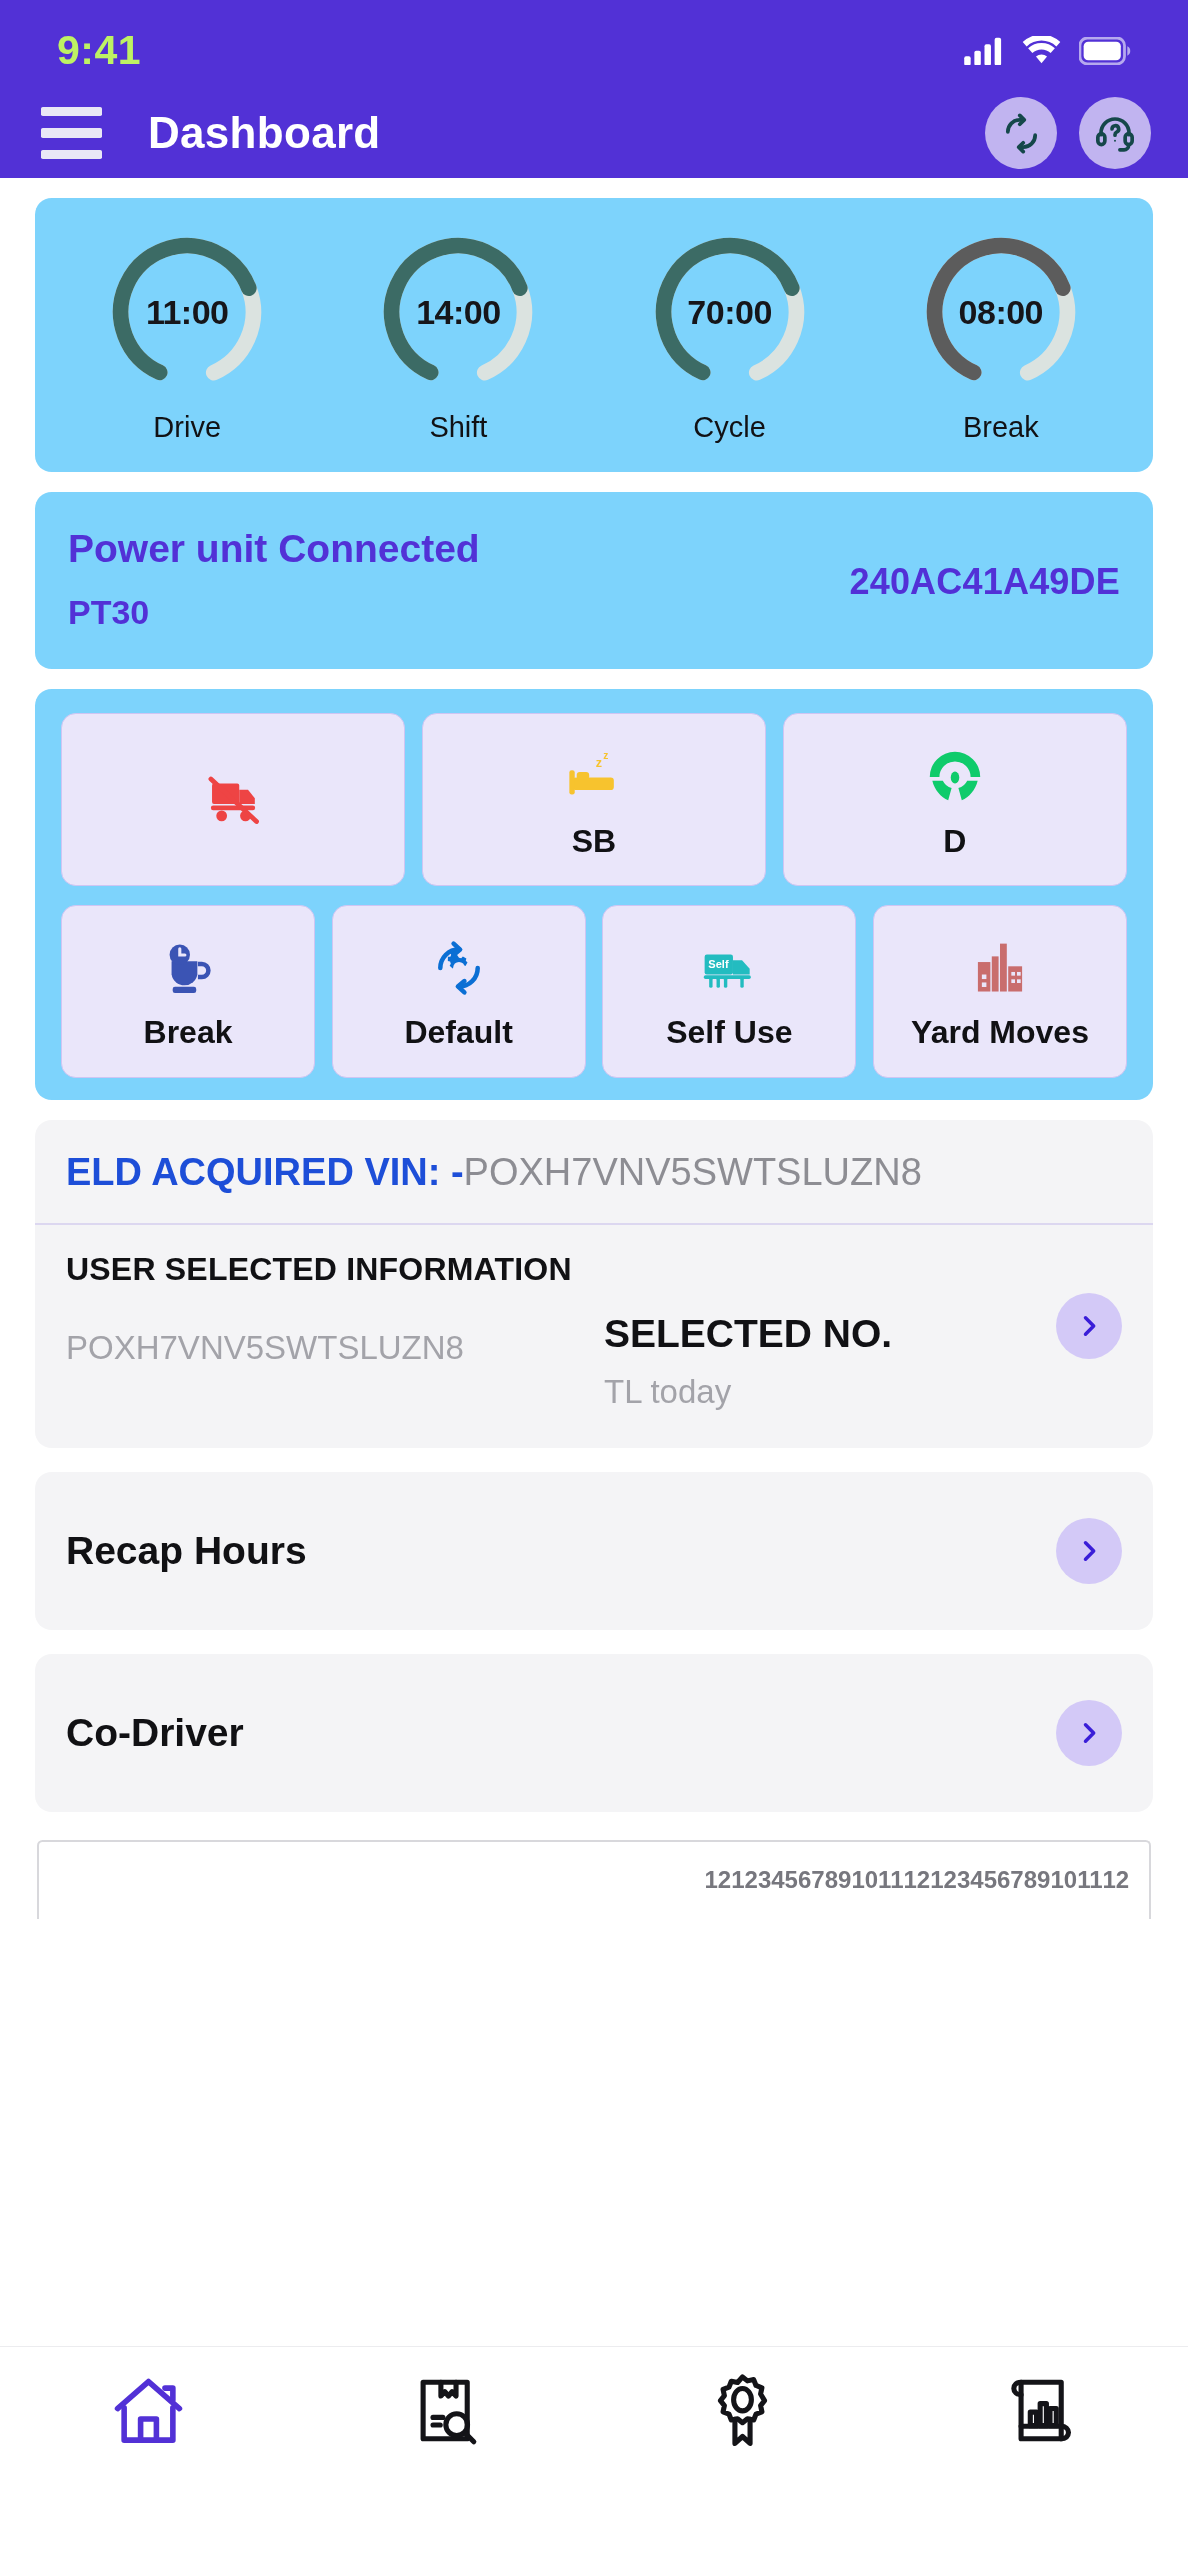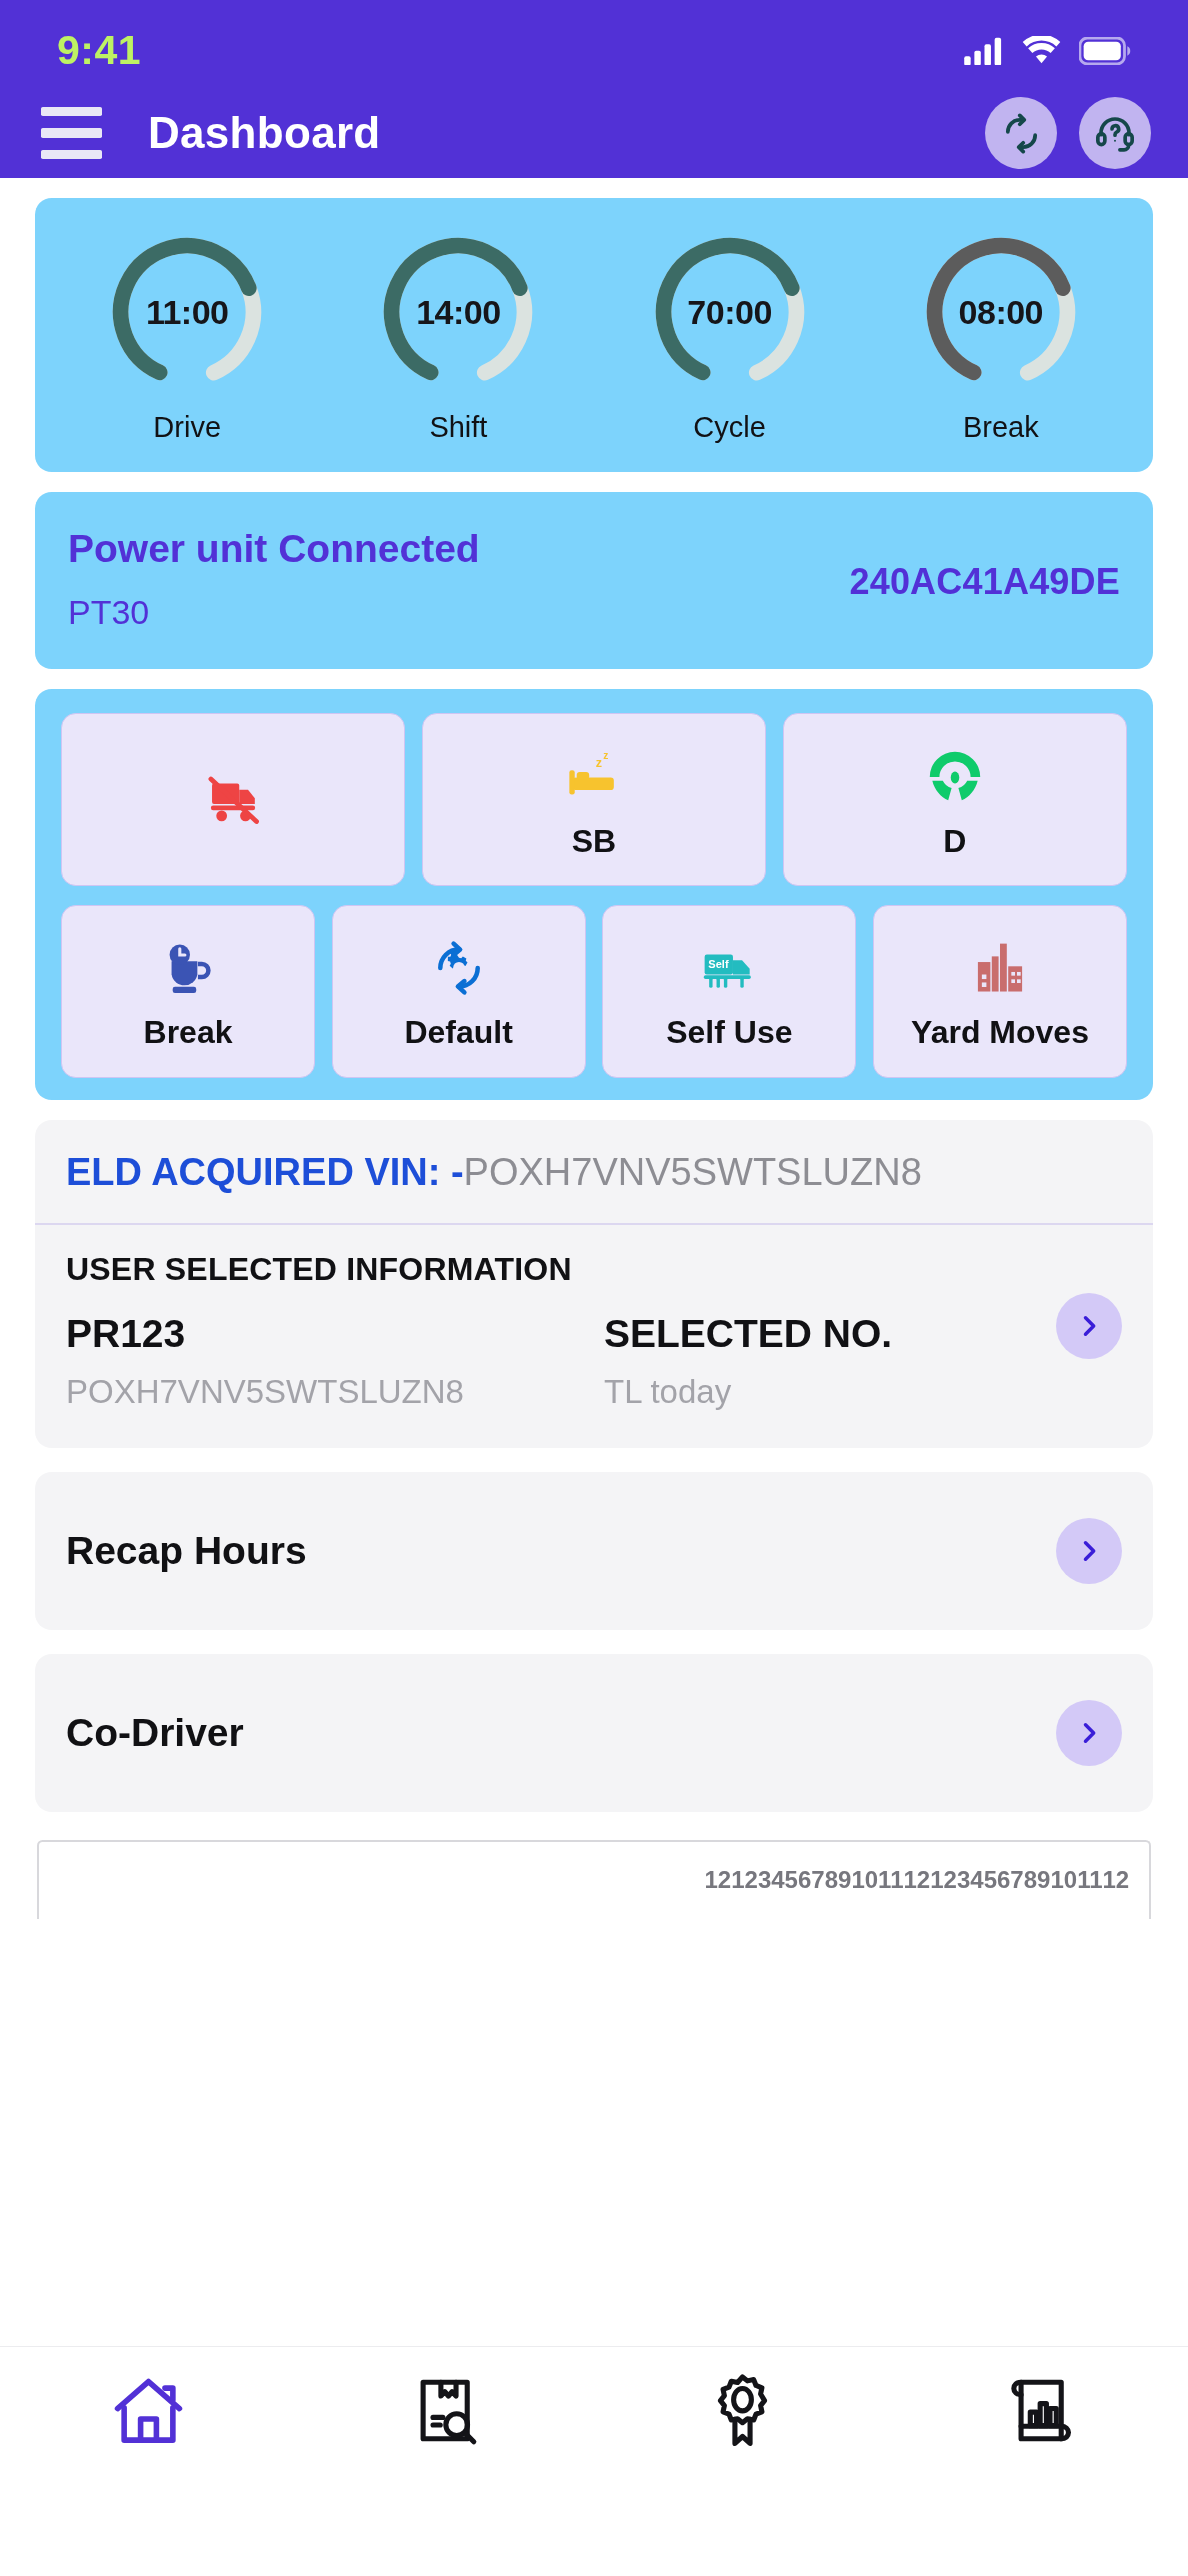--- a/index.html
+++ b/index.html
@@ -55,21 +55,21 @@
   .gauge-ring{ position:relative; width:162px; height:162px; }
   .gauge-val{
     position:absolute; inset:0; display:flex; align-items:center; justify-content:center;
     font-size:34px; font-weight:700; color:#16161a; letter-spacing:-0.5px;
   }
   .gauge-label{ margin-top:18.4px; font-size:29px; color:#111114; font-weight:400; }
 
   
   .power{ padding:35px 33px 37px 33px; position:relative; min-height:166px;}
   .power-title{ color:#5231D6; font-size:39px; font-weight:700; }
-  .power-sub{ color:#5231D6; font-size:34px; font-weight:400; margin-top:22px; }
+  .power-sub{ color:#5231D6; font-size:34px; font-weight:700; margin-top:22px; }
   .power-id{
     position:absolute; right:33px; bottom:66px;
     color:#5231D6; font-size:36px; font-weight:700; letter-spacing:0.2px;margin-top:24px;
   }
 
   
   .duty-card{ padding:24px 26px 22px 26px; }
   .duty-row{ display:flex; gap:16.6px; }
   .duty-row + .duty-row{ margin-top:18.4px; }
   .duty-btn{
@@ -334,21 +334,20 @@
   </div>
 
   <div class="vin-card">
     <div class="vin-row">
       <span class="vin-label">ELD ACQUIRED VIN: -</span><span class="vin-value">POXH7VNV5SWTSLUZN8</span>
     </div>
     <div class="usi">
       <div class="usi-title">USER SELECTED INFORMATION</div>
       <div class="usi-grid">
         <div class="usi-col">
-          <div class="usi-main">PR123</div>
           <div class="usi-sub">POXH7VNV5SWTSLUZN8</div>
         </div>
         <div class="usi-col right">
           <div class="usi-main">SELECTED NO.</div>
           <div class="usi-sub">TL today</div>
         </div>
       </div>
       <div class="chev-btn">
         <svg width="28" height="28" viewBox="0 0 24 24" fill="none" stroke="#3A1ED8" stroke-width="3" stroke-linecap="round" stroke-linejoin="round">
           <polyline points="9 5 16 12 9 19"></polyline>

